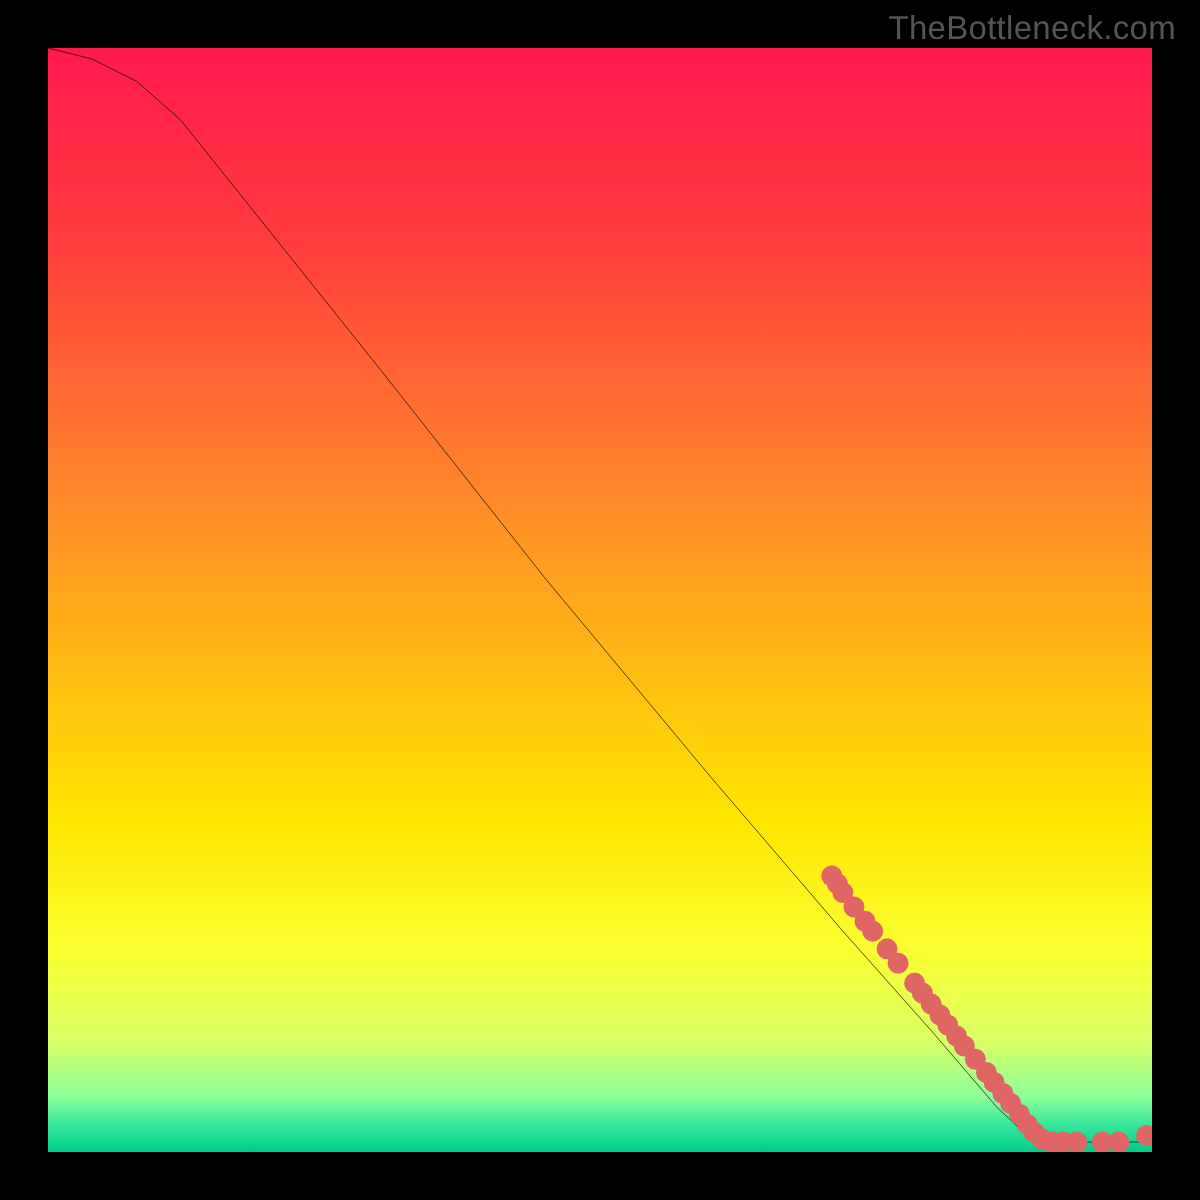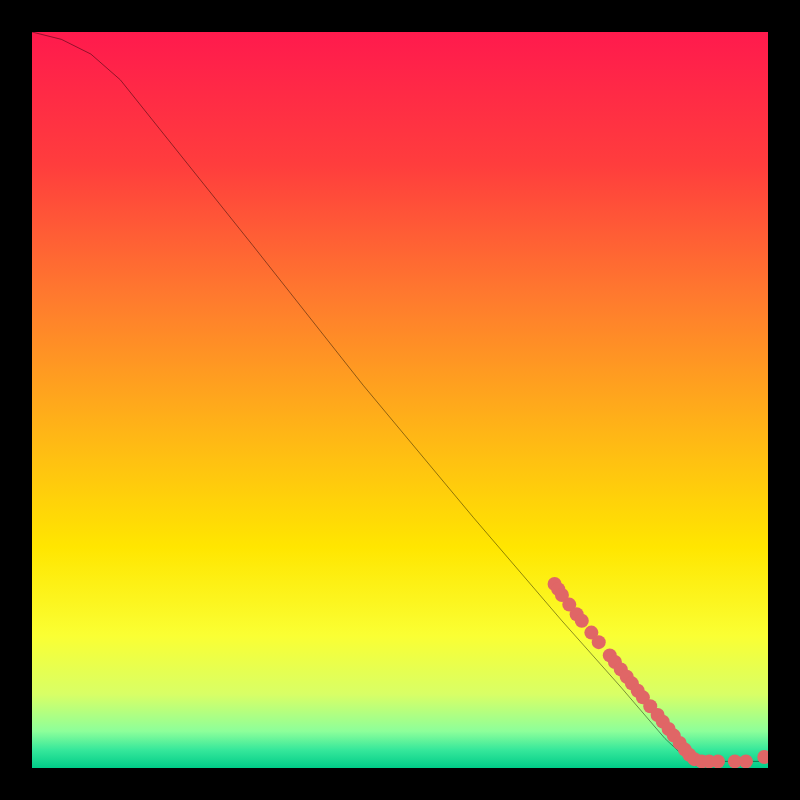--- a/index.html
+++ b/index.html
@@ -32,20 +32,21 @@
     top: 32px;
     width: 736px;
     height: 736px;
     display: block;
   }
 </style>
 </head>
 <body>
 
 <div class="wrap">
+  <div class="attribution">TheBottleneck.com</div>
   <svg class="plot" viewBox="0 0 100 100" preserveAspectRatio="none">
     <defs>
       <linearGradient id="bg-grad" x1="0" y1="0" x2="0" y2="1">
           <stop offset="0%" stop-color="#ff1a4d"></stop>
           <stop offset="18%" stop-color="#ff3d3d"></stop>
           <stop offset="36%" stop-color="#ff7a2e"></stop>
           <stop offset="54%" stop-color="#ffb417"></stop>
           <stop offset="70%" stop-color="#ffe600"></stop>
           <stop offset="82%" stop-color="#faff33"></stop>
           <stop offset="90%" stop-color="#d8ff66"></stop>

